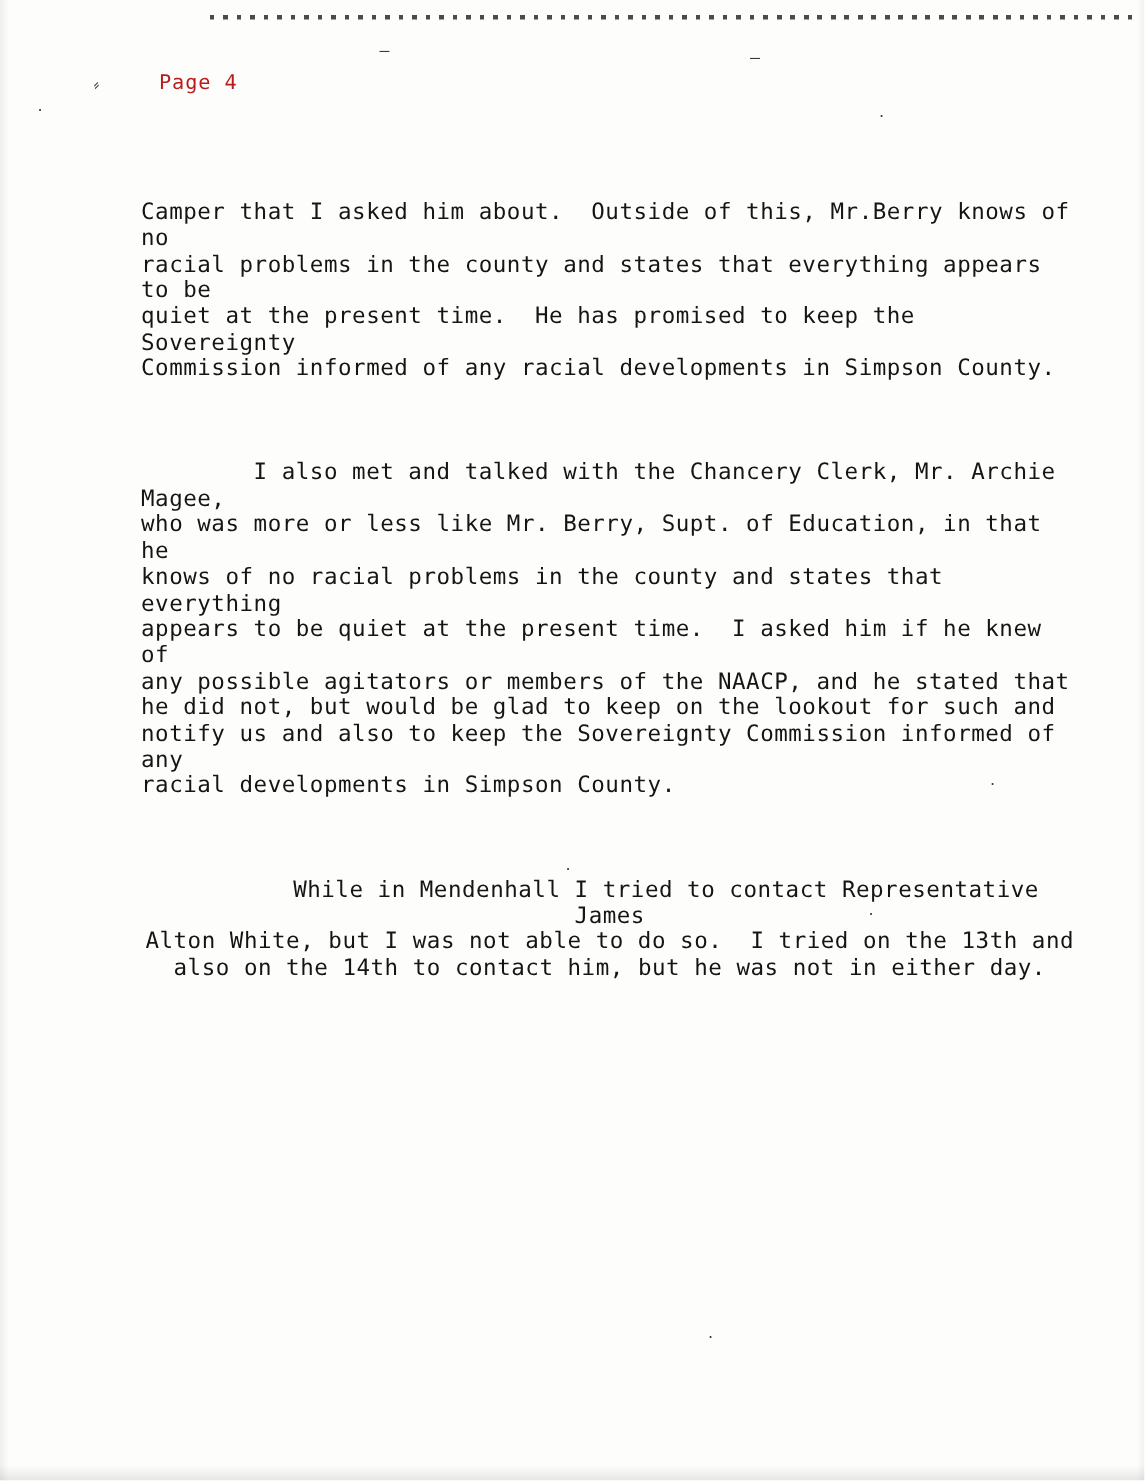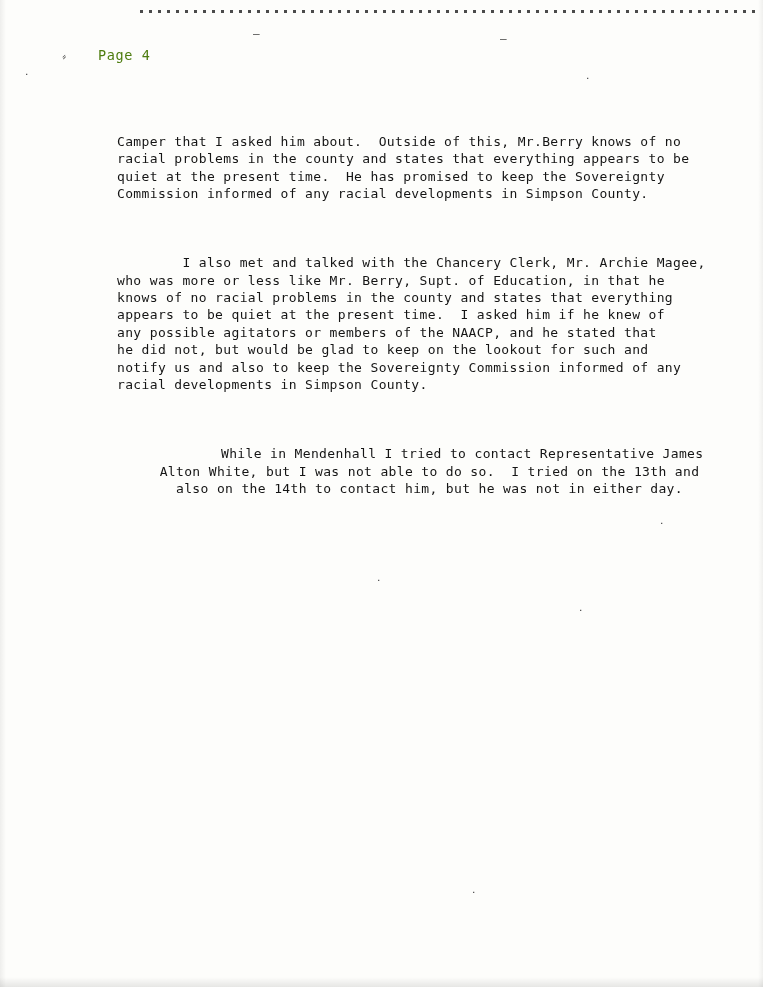--- a/index.html
+++ b/index.html
@@ -75,39 +75,38 @@
   .mark-dot-1  { left: 24px;  top: 68px; font-size: 9px; }
   .mark-dot-2  { left: 585px; top: 72px; font-size: 9px; }
   .mark-dot-3  { left: 659px; top: 517px; font-size: 9px; }
   .mark-dot-4  { left: 376px; top: 574px; font-size: 9px; }
   .mark-dot-5  { left: 578px; top: 604px; font-size: 9px; }
   .mark-dot-6  { left: 471px; top: 886px; font-size: 9px; }
 
   
   .page-label {
     position: absolute;
-    left: 98px;
+    left: 106px;
     top: 47px;
     font-size: 13.5px;
     letter-spacing: 0.6px;
-    color: #4d7c0f;
+    color: #b91c1c;
     white-space: pre;
   }
 
   .body-text {
     position: absolute;
     left: 94px;
     top: 98px;
     width: 625px;
-    font-size: 13px;
+    font-size: 15px;
     line-height: 17.4px;
     letter-spacing: 0.35px;
     color: #151515;
     white-space: pre-wrap;
-    margin-left: 23px;
   }
 
   .para {
     margin: 0 0 17px 0;
     white-space: pre-wrap;
   }
   .para:last-child { margin-bottom: 0; text-align: center; }
 </style>
 </head>
 <body>

